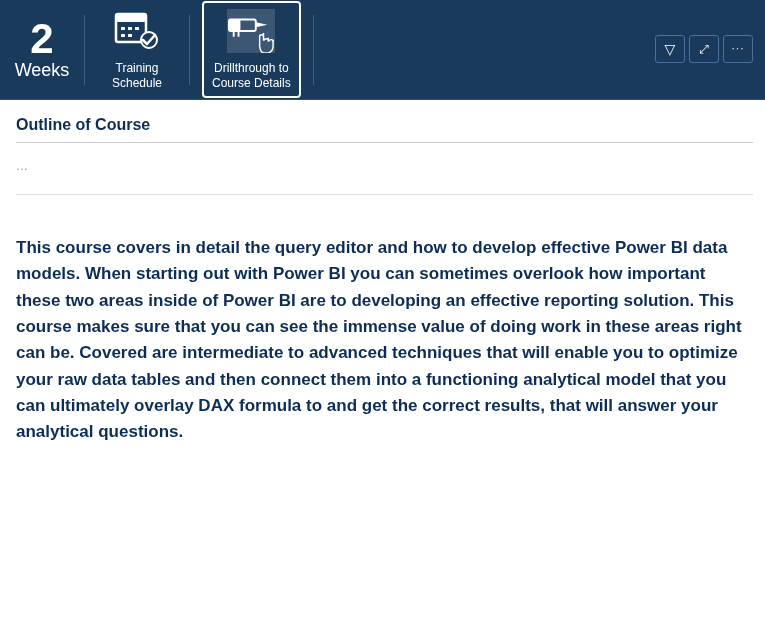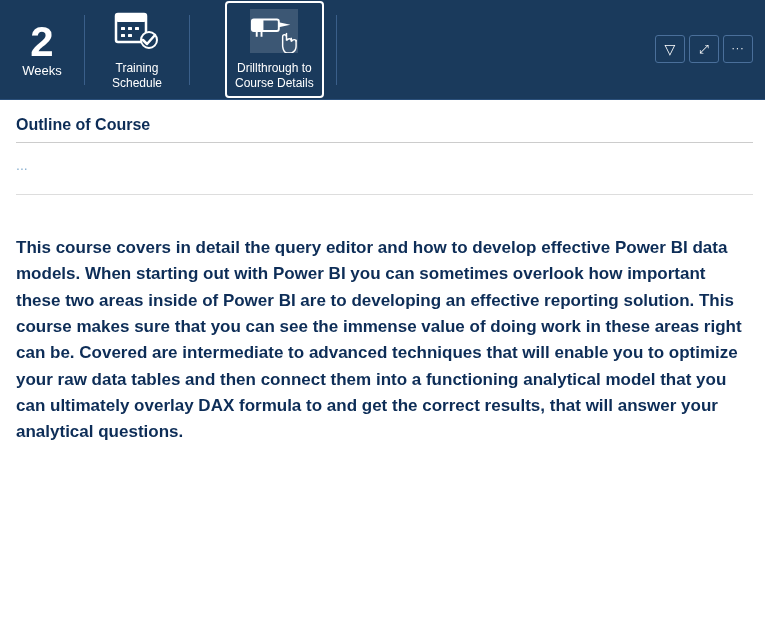--- a/index.html
+++ b/index.html
@@ -32,21 +32,21 @@
     }
 
     .weeks-number {
       font-size: 42px;
       font-weight: 700;
       color: white;
       line-height: 1;
     }
 
     .weeks-label {
-      font-size: 13px;
+      font-size: 18px;
       color: white;
       font-weight: 400;
     }
 
     .divider-v {
       width: 1px;
       height: 70px;
       background: #3a5f8a;
       margin: 0 4px;
     }
@@ -220,21 +220,21 @@
 
           <circle cx="35" cy="30" r="8" fill="#1a3a5c" stroke="white" stroke-width="2"></circle>
           <polyline points="29,30 33,34 41,25" stroke="white" stroke-width="2.5" fill="none" stroke-linecap="round" stroke-linejoin="round"></polyline>
         </svg>
       </div>
       <span class="btn-label">Training<br>Schedule</span>
     </div>
 
     <div class="divider-v"></div>
 
-    <div class="nav-button nav-button-active" style="position:relative;margin-left:23px;">
+    <div class="nav-button nav-button-active" style="position:relative;">
       <div class="icon-box">
 
         <svg width="50" height="44" viewBox="0 0 50 44" fill="none" xmlns="http://www.w3.org/2000/svg">
 
           <rect x="2" y="10" width="28" height="12" rx="2" stroke="white" stroke-width="2" fill="none"></rect>
           <rect x="2" y="10" width="12" height="12" rx="1" fill="white"></rect>
 
           <polygon points="30,13 42,15.5 30,18" fill="white"></polygon>
 
           <line x1="7" y1="22" x2="7" y2="28" stroke="white" stroke-width="2"></line>

